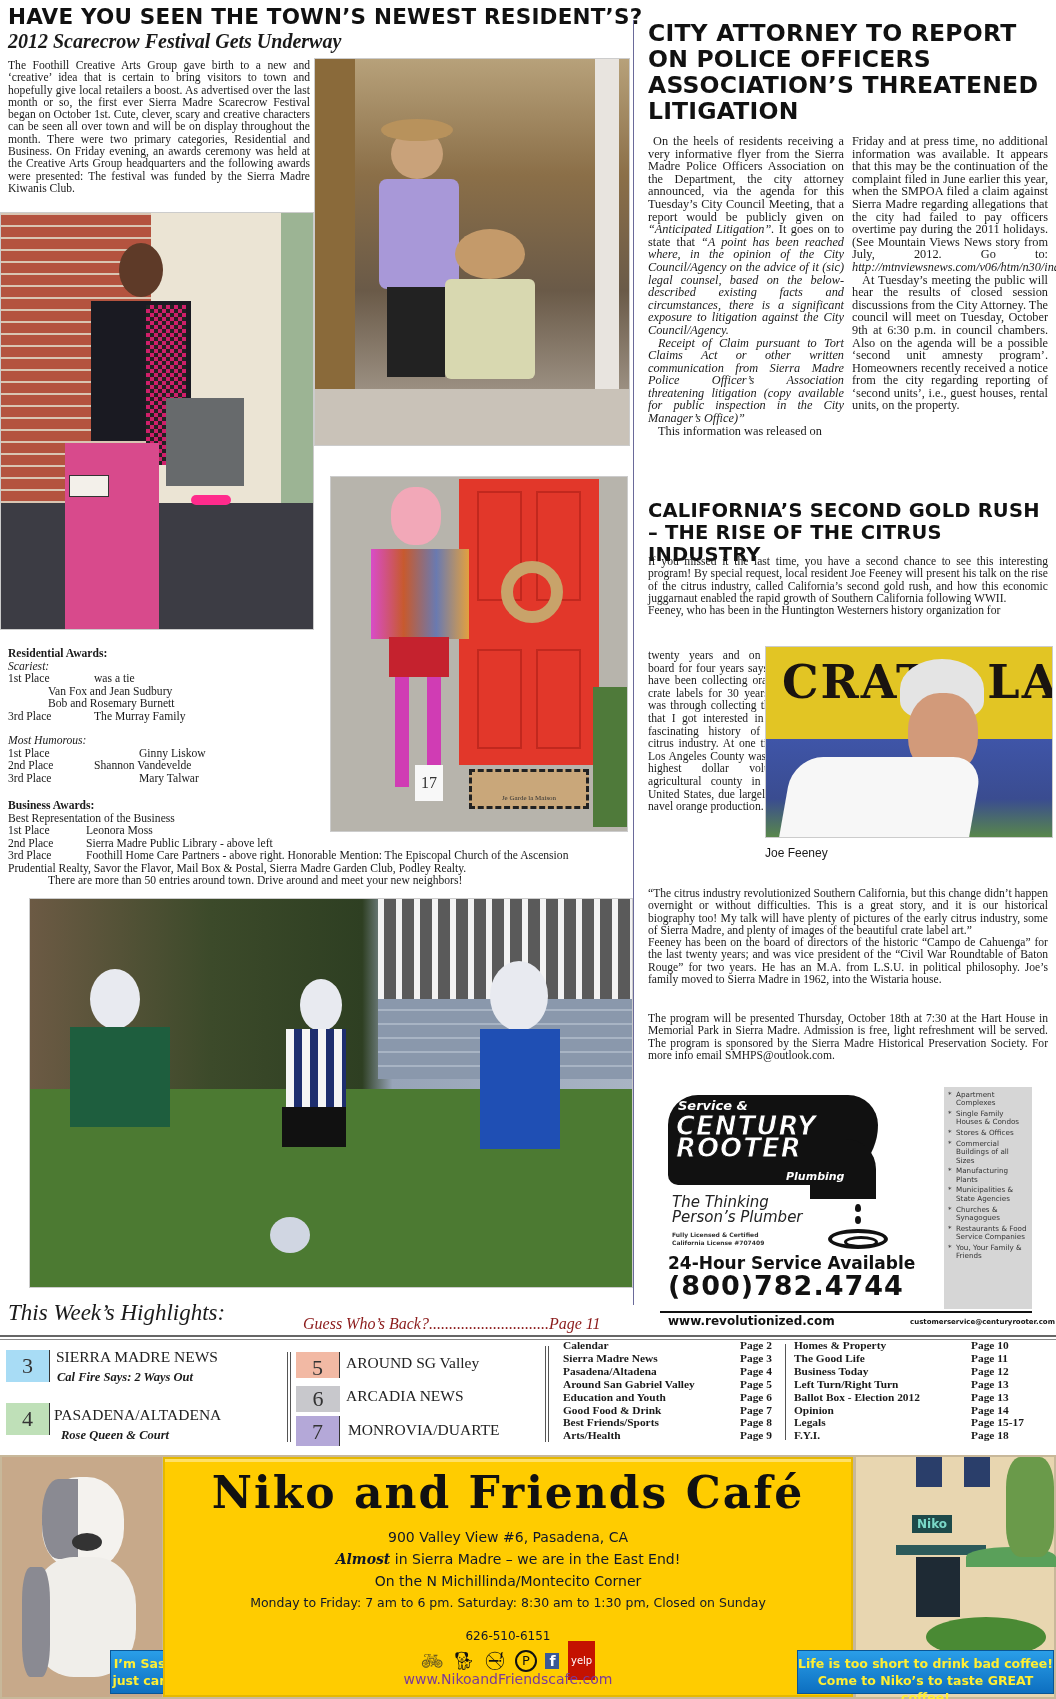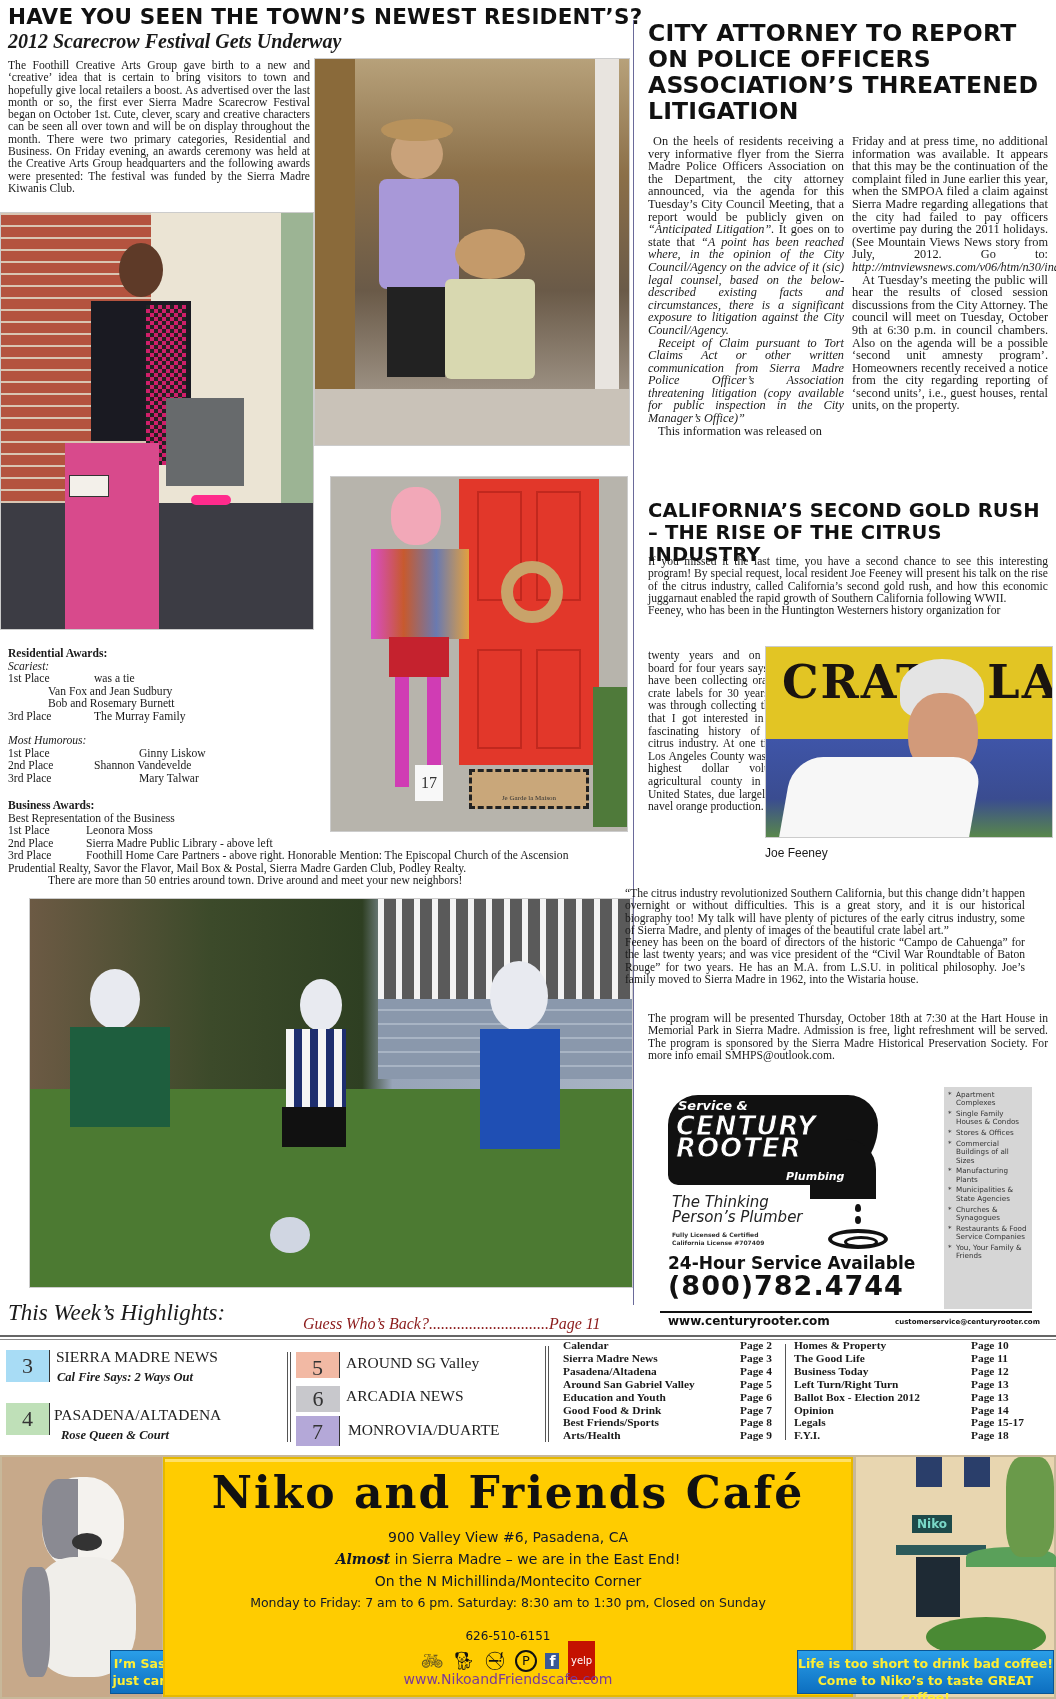--- a/index.html
+++ b/index.html
@@ -19,21 +19,21 @@
   .awards .row { display: flex; white-space: nowrap; }
   .awards .lbl { width: 100px; }
 
   
   #atty-headline { left: 648px; top: 20px; width: 400px; font-size: 23.5px; line-height: 26px; }
   .atty-col { top: 135px; width: 196px; font-size: 12.3px; line-height: 12.6px; text-align: justify; }
 
   #citrus-headline { left: 648px; top: 500px; width: 400px; font-size: 19.5px; line-height: 22px; }
   #citrus-p1 { left: 648px; top: 556px; width: 400px; font-size: 11.6px; line-height: 12.3px; text-align: justify; }
   #citrus-narrow { left: 648px; top: 650px; width: 136px; font-size: 11.6px; line-height: 12.6px; text-align: justify; }
-  #citrus-quote { left: 625px; top: 888px; width: 400px; font-size: 11.6px; line-height: 12.3px; text-align: justify; }
+  #citrus-quote { left: 648px; top: 888px; width: 400px; font-size: 11.6px; line-height: 12.3px; text-align: justify; }
   #citrus-program { left: 648px; top: 1013px; width: 400px; font-size: 11.6px; line-height: 12.3px; text-align: justify; }
 
   #feeney-caption { left: 765px; top: 846px; font-family: "Liberation Sans", sans-serif; font-size: 12px; }
 
   
   #rooter-ad { left: 660px; top: 1087px; width: 372px; height: 240px; }
   .rooter-left { position: absolute; left: 0; top: 0; width: 272px; height: 222px; }
   .rooter-badge { position: absolute; left: 8px; top: 8px; width: 210px; height: 90px; background: #111; border-radius: 30px 30px 60px 10px; }
   .rooter-service { position: absolute; left: 18px; top: 11px; color: #fff; font-family: "DejaVu Sans", sans-serif; font-weight: bold; font-style: italic; font-size: 13px; }
   .rooter-name { position: absolute; left: 16px; top: 28px; color: #fff; font-family: "DejaVu Sans", sans-serif; font-weight: bold; font-style: italic; font-size: 26px; line-height: 22px; -webkit-text-stroke: 1px #111; text-shadow: 1px 1px 0 #111; letter-spacing: 1px; }
@@ -44,21 +44,21 @@
   .rooter-drops { position: absolute; left: 195px; top: 117px; width: 6px; height: 22px; }
   .rooter-ripple { position: absolute; left: 168px; top: 142px; width: 60px; height: 20px; border: 4px solid #111; border-radius: 50%; }
   .rooter-ripple::after { content: ""; position: absolute; left: 12px; top: 3px; width: 28px; height: 6px; border: 3px solid #111; border-radius: 50%; }
   .rooter-24 { position: absolute; left: 8px; top: 166px; font-family: "DejaVu Sans", sans-serif; font-weight: bold; font-size: 17px; color: #111; white-space: nowrap; }
   .rooter-phone { position: absolute; left: 8px; top: 183px; font-family: "DejaVu Sans", sans-serif; font-weight: bold; font-size: 27px; color: #111; white-space: nowrap; letter-spacing: 1px; }
   .rooter-list { position: absolute; left: 284px; top: 0; width: 88px; height: 222px; background: #d6d6d6; padding: 4px 4px 0 4px; font-family: "DejaVu Sans", sans-serif; font-size: 7.2px; line-height: 8.3px; color: #333; }
   .rooter-list li { list-style: none; margin-bottom: 2.5px; padding-left: 8px; position: relative; }
   .rooter-list li::before { content: "*"; position: absolute; left: 0; }
   .rooter-rule { position: absolute; left: 0; top: 224px; width: 372px; height: 2px; background: #111; }
   .rooter-web { position: absolute; left: 8px; top: 227px; font-family: "DejaVu Sans", sans-serif; font-weight: bold; font-size: 12px; color: #111; }
-  .rooter-email { position: absolute; left: 199px; top: 231px; font-family: "DejaVu Sans", sans-serif; font-weight: bold; font-size: 7px; color: #111; padding-left: 36px; }
+  .rooter-email { position: absolute; left: 214px; top: 231px; font-family: "DejaVu Sans", sans-serif; font-weight: bold; font-size: 7px; color: #111; padding-left: 36px; }
 
   
   #hl-title { left: 8px; top: 1300px; font-size: 23px; font-style: italic; white-space: nowrap; }
   #guess { left: 303px; top: 1315px; font-size: 16px; font-weight: normal; font-style: italic; color: #8b1a1a; white-space: nowrap; }
   #hl-rule1 { left: 0; top: 1335px; width: 1056px; height: 2px; background: #666; }
   #hl-rule2 { left: 0; top: 1339px; width: 1056px; height: 1px; background: #888; }
   .sec-num { position: absolute; width: 44px; height: 32px; font-size: 22px; text-align: center; line-height: 32px; color: #333; border-right: 1px solid #333; }
   .sec-name { position: absolute; font-size: 15.5px; white-space: nowrap; color: #222; }
   .sec-sub { position: absolute; font-size: 12.5px; font-weight: bold; font-style: italic; white-space: nowrap; }
   .vrule { position: absolute; width: 1px; background: #555; }
@@ -264,21 +264,21 @@
     <li>Single Family Houses &amp; Condos</li>
     <li>Stores &amp; Offices</li>
     <li>Commercial Buildings of all Sizes</li>
     <li>Manufacturing Plants</li>
     <li>Municipalities &amp; State Agencies</li>
     <li>Churches &amp; Synagogues</li>
     <li>Restaurants &amp; Food Service Companies</li>
     <li>You, Your Family &amp; Friends</li>
   </ul>
   <div class="rooter-rule"></div>
-  <div class="rooter-web">www.centuryrooter.com</div>
+  <div class="rooter-web">www.revolutionized.com</div>
   <div class="rooter-email">customerservice@centuryrooter.com</div>
 </div>
 
 <div class="abs" id="hl-title">This Week’s Highlights:</div>
 <div class="abs" id="guess">Guess Who’s Back?..............................Page 11</div>
 <div class="abs" id="hl-rule1"></div>
 <div class="abs" id="hl-rule2"></div>
 
 <div class="abs" style="left:6px;top:1350px;">
   <div class="sec-num" style="left:0;top:0;background:#a8dcf5;">3</div>

